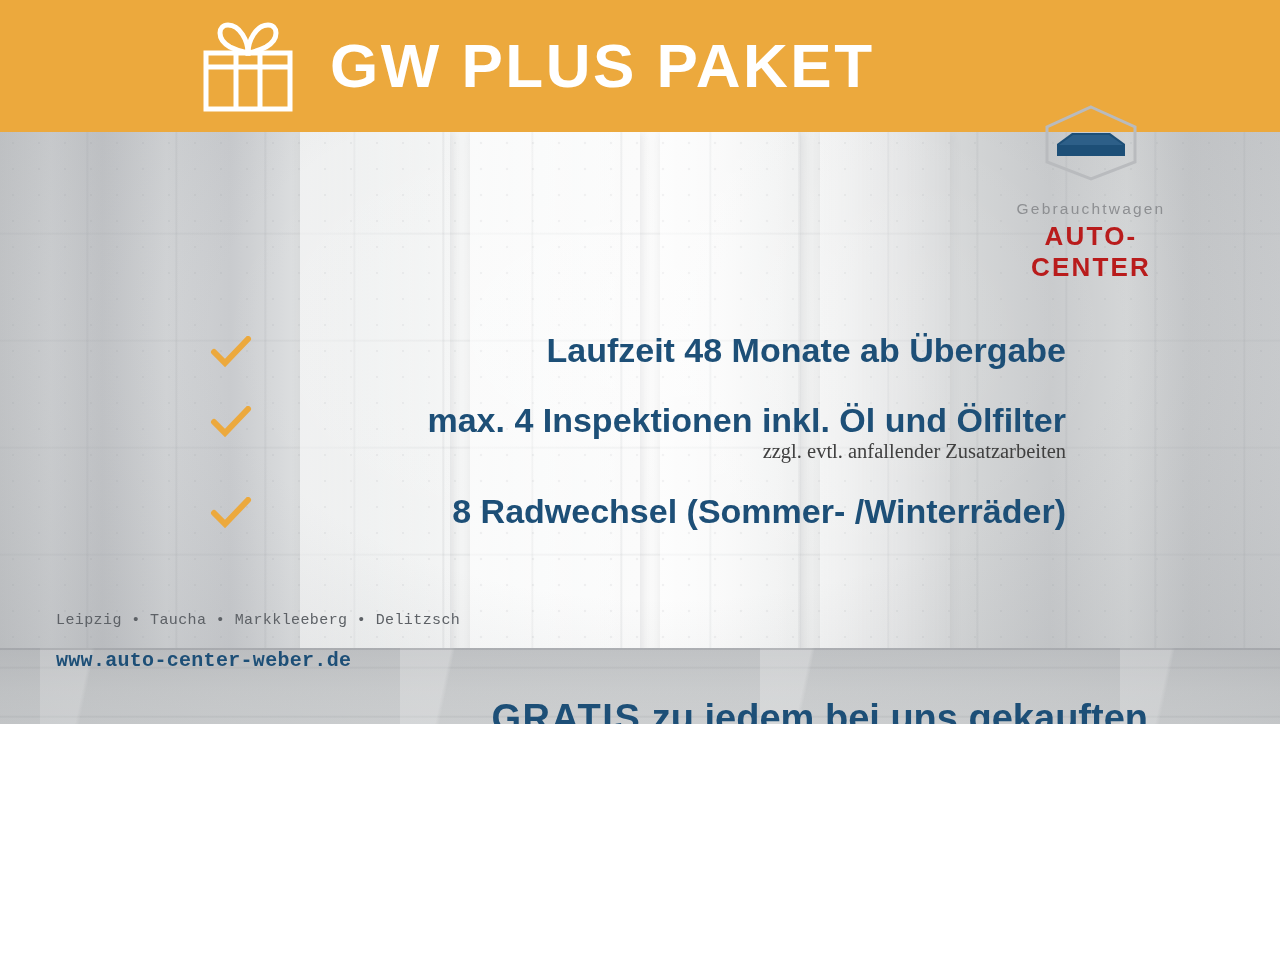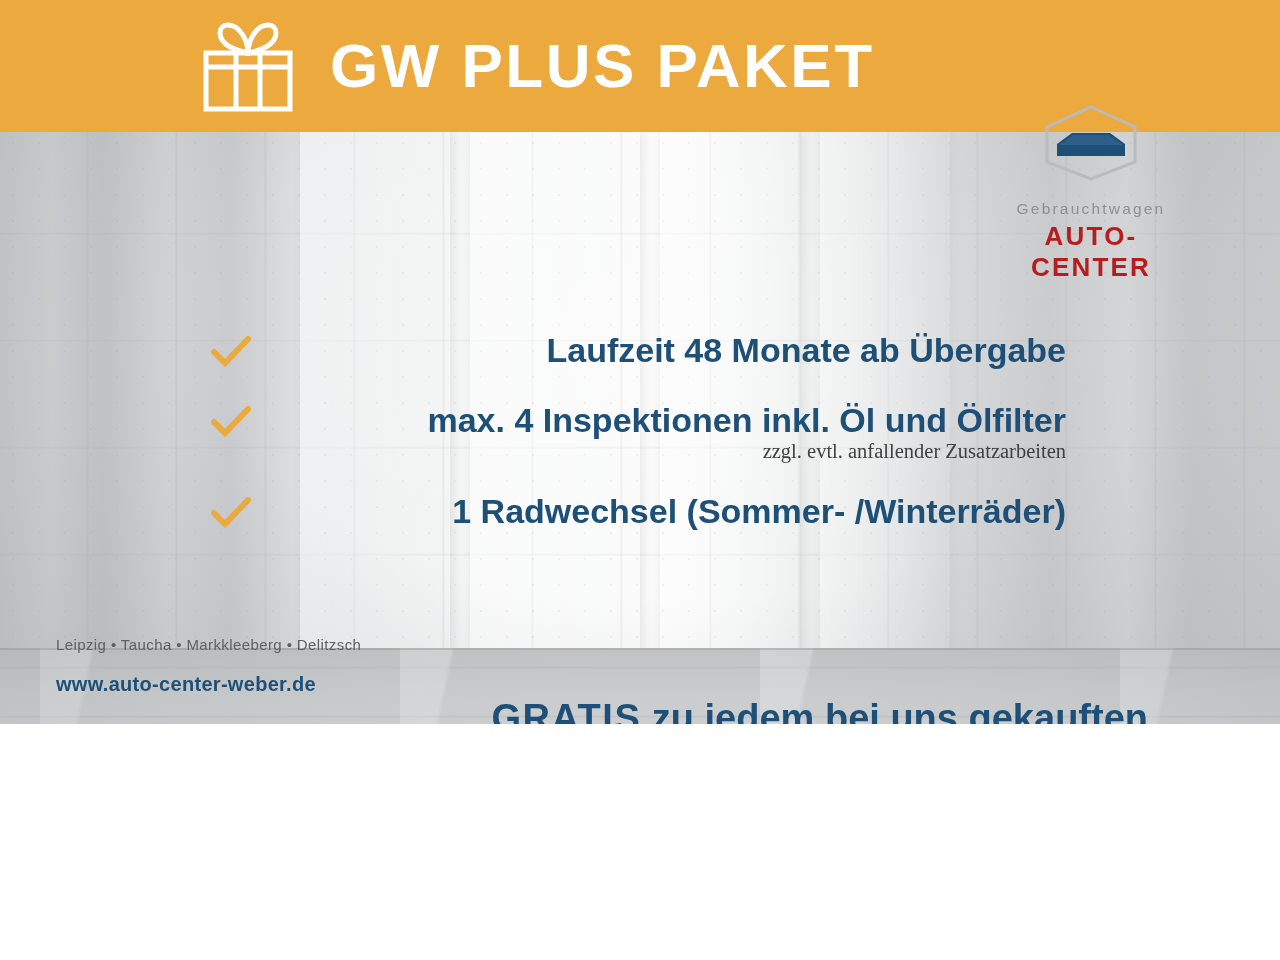--- a/index.html
+++ b/index.html
@@ -193,22 +193,23 @@
     font-weight: bold;
     line-height: 1.5;
     z-index: 6;
     text-align: right;
   }
   .claim .gratis { letter-spacing: 1.5px; }
 
   
   .footer {
     position: absolute;
-    left: 56px; bottom: 28px;
+    left: 56px; bottom: 52px;
     z-index: 6;
+    font-family: Liberation Mono, monospace;
   }
   .footer-cities {
     color: #5d6166;
     font-size: 15px;
     letter-spacing: .4px;
   }
   .footer-url {
     color: #1d4f77;
     font-size: 20px;
     font-weight: bold;
@@ -282,21 +283,21 @@
       </span>
     </div>
 
     <div class="bullet-row" style="margin-top:28px;">
       <span class="check">
         <svg width="42" height="34" viewBox="0 0 42 34" fill="none" stroke="#eca93d" stroke-width="6" stroke-linecap="round">
           <path d="M4 16 L15 27 L38 3"></path>
         </svg>
       </span>
       <span class="bullet-texts">
-        <div class="bullet-main">1 Radwechsel (Sommer- /Winterräder)</div>
+        <div class="bullet-main">8 Radwechsel (Sommer- /Winterräder)</div>
       </span>
     </div>
 
   </div>
 
   <div class="claim">
     <div>
       <span class="gratis">GRATIS</span><span> zu jedem bei uns gekauften</span>
     </div>
   </div>

